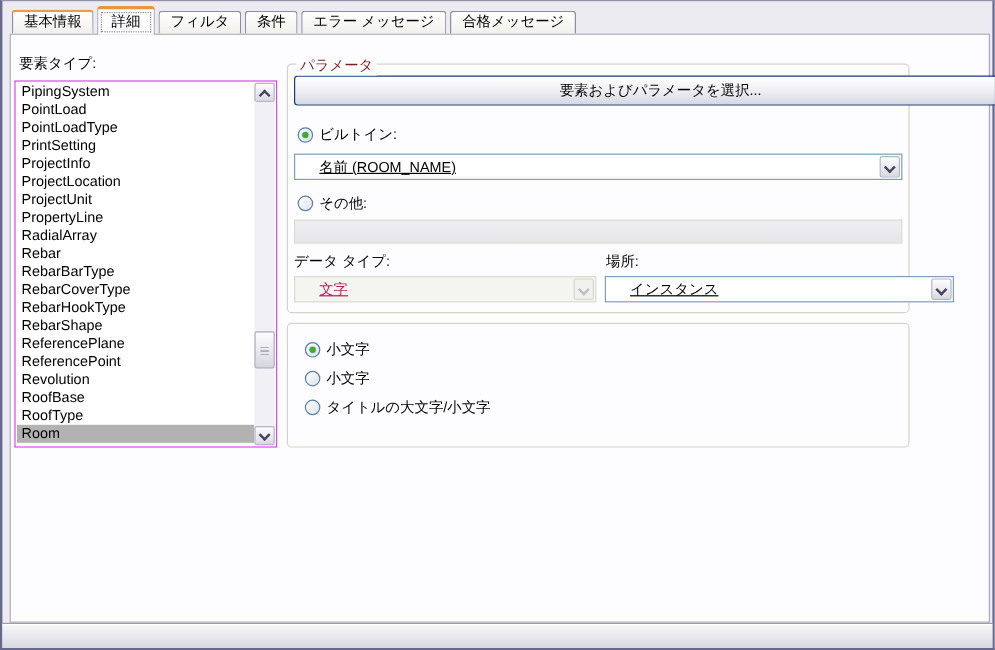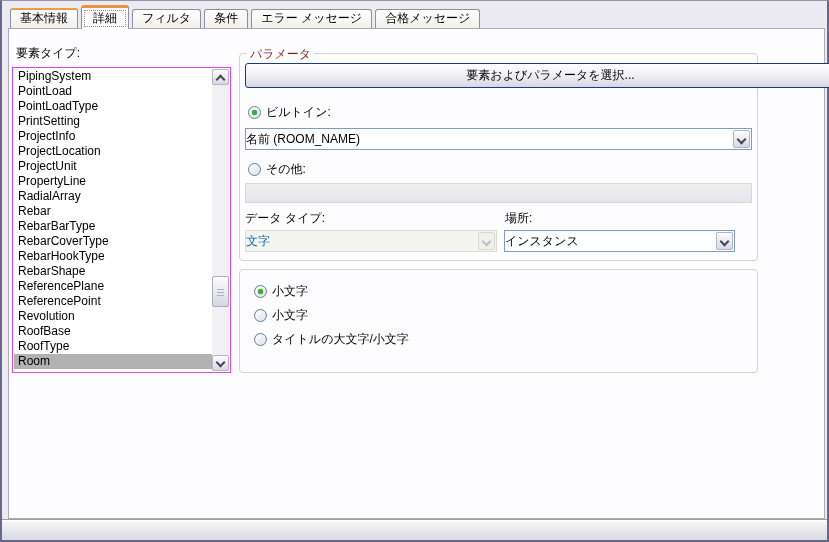--- a/index.html
+++ b/index.html
@@ -89,28 +89,28 @@
     border:1px solid #5A7FA5;background:linear-gradient(135deg,#FEFEFE,#DDE3E8);position:relative;flex:0 0 13px;
   }
   .radio.checked::after{
     content:"";position:absolute;left:3px;top:3px;width:5px;height:5px;border-radius:50%;
     background:#3BAD36;box-shadow:0 0 1px #2C8429;
   }
   
   .combo{
     box-sizing:border-box;height:22px;background:#fff;border:1px solid #7F9DB9;position:absolute;
   }
-  .combo .val{position:absolute;left:0;top:0;right:20px;line-height:20px;white-space:nowrap;overflow:hidden;}
+  .combo .val{position:absolute;left:20px;top:0;right:20px;line-height:20px;white-space:nowrap;overflow:hidden;text-decoration:underline;}
   .combo-btn{
     position:absolute;right:1px;top:1px;bottom:1px;width:17px;box-sizing:border-box;
     background:linear-gradient(#FEFEFE,#D8D8E2);border:1px solid #B3B3C4;border-radius:2px;
   }
   .combo-btn .chev{position:absolute;left:4px;top:5px;}
   .combo.disabled{background:#F4F4F0;border-color:#DCDCD3;}
-  .combo.disabled .val{color:#0369a1;}
+  .combo.disabled .val{color:#be185d;}
   .combo.disabled .combo-btn{background:#F0F0EC;border-color:#D8D8CE;}
   .textfield-disabled{
     left:243px;top:182px;width:507px;height:20px;box-sizing:border-box;
     background:linear-gradient(#EFEFF2,#E6E6EA);border:1px solid #D9D9CE;
   }
   
   .statusbar{
     position:absolute;left:0;right:0;bottom:0;height:20px;
     background:linear-gradient(#F8F8FA,#D9D9E1);
     border-top:1px solid #A2A293;box-shadow:inset 0 1px 0 #FFFFFF;
@@ -197,21 +197,21 @@
   <div class="ctl lbl" style="left:243px;top:209px;">データ タイプ:</div>
   <div class="ctl lbl" style="left:503px;top:209px;">場所:</div>
 
   <div class="combo disabled ctl" style="left:243px;top:229px;width:252px;">
     <span class="val">文字</span>
     <span class="combo-btn">
       <span class="chev down gray"></span>
     </span>
   </div>
 
-  <div class="combo ctl" style="left:502px;top:229px;width:231px;">
+  <div class="combo ctl" style="left:502px;top:229px;width:291px;">
     <span class="val">インスタンス</span>
     <span class="combo-btn">
       <span class="chev down"></span>
     </span>
   </div>
 
   <div class="ctl groupbox gb2"></div>
   <div id="case-options">
       <div class="ctl radio-row" style="left: 252px; top: 282px;">
         <span class="radio checked"></span>

